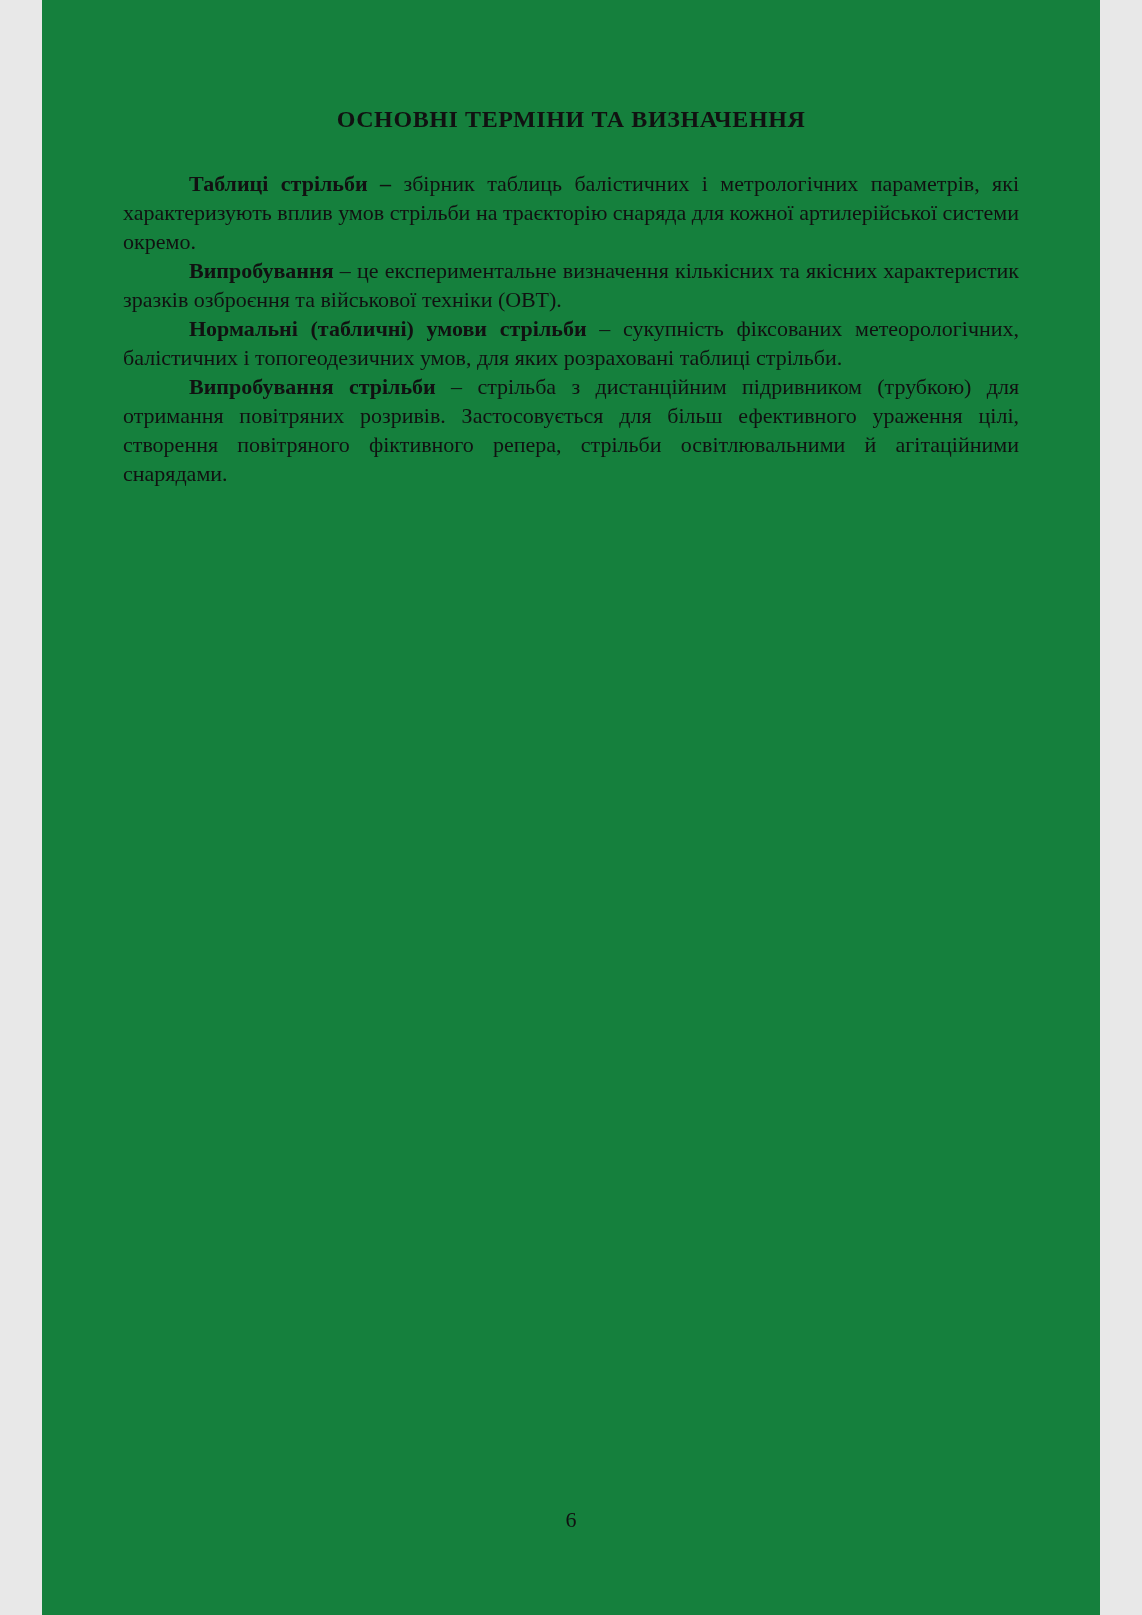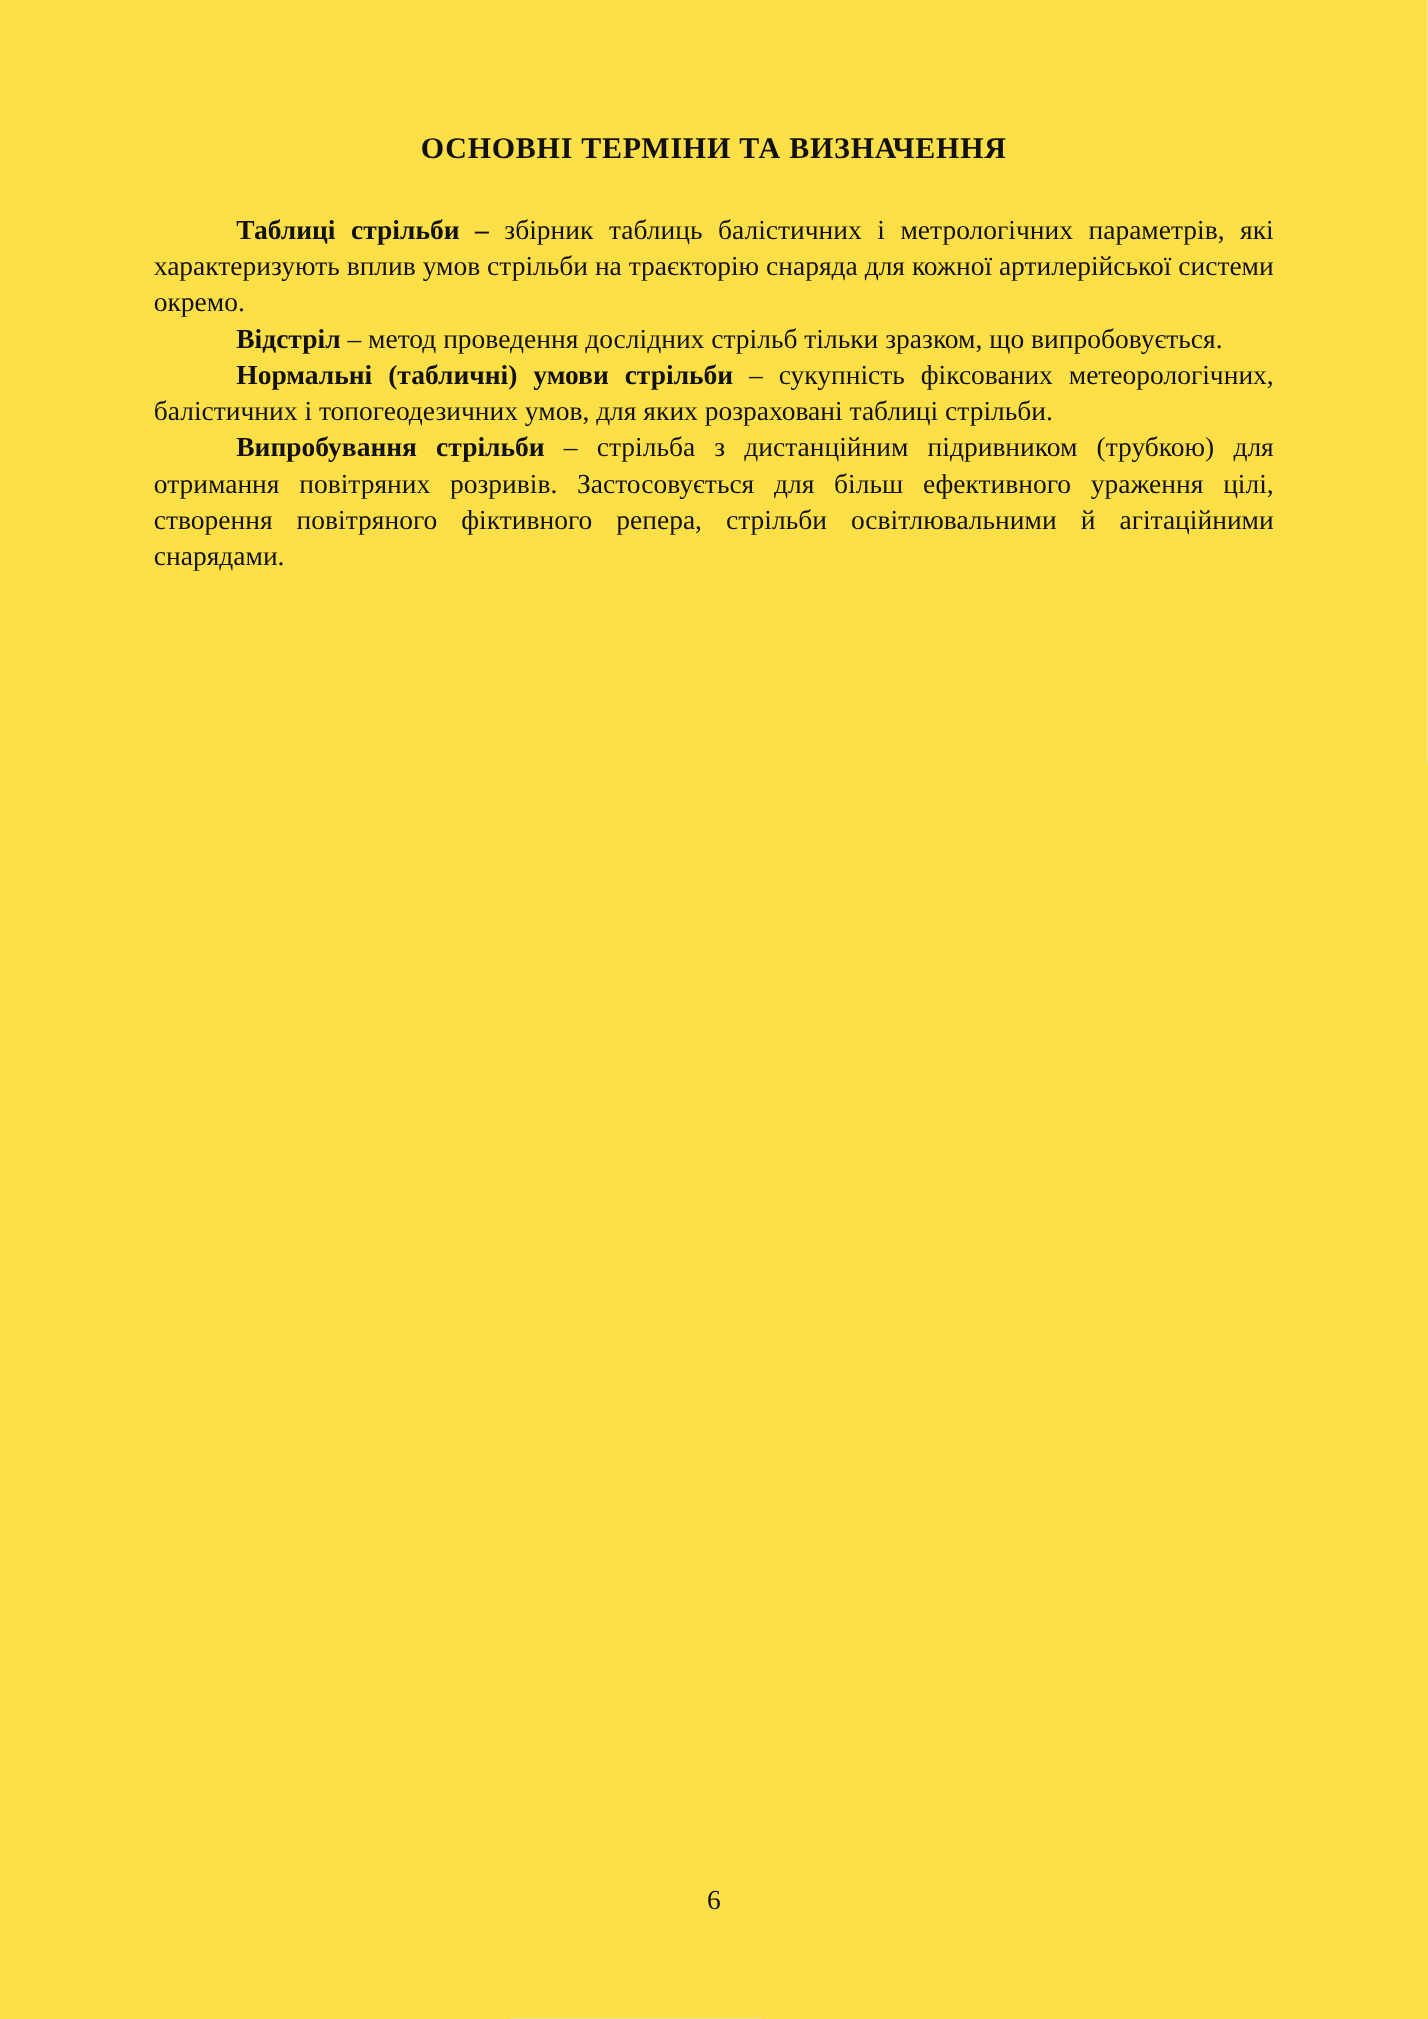--- a/index.html
+++ b/index.html
@@ -2,24 +2,24 @@
 <html><head>
 <meta charset="utf-8">
 <style>
   html, body {
     margin: 0;
     padding: 0;
     background: #e8e8e8;
   }
   .page {
     position: relative;
-    width: 1142px;
+    width: 1058px;
     height: 1615px;
     margin: 0 auto;
-    background: #fde047;
+    background: #15803d;
     color: #111111;
     font-family: "Liberation Serif", "DejaVu Serif", serif;
     overflow: hidden;
     box-sizing: border-box;
   }
   .doc-title {
     margin: 0;
     padding-top: 106px;
     text-align: center;
     font-size: 24px;
@@ -53,20 +53,20 @@
 </style>
 </head>
 <body>
 
 <div class="page">
 
   <h1 class="doc-title">ОСНОВНІ ТЕРМІНИ ТА ВИЗНАЧЕННЯ</h1>
 
   <div class="doc-body">
     <p><span class="term">Таблиці стрільби –</span> <span>збірник таблиць балістичних і метрологічних параметрів, які характеризують вплив умов стрільби на траєкторію снаряда для кожної артилерійської системи окремо.</span></p>
-    <p><span class="term">Відстріл</span> <span>– метод проведення дослідних стрільб тільки зразком, що випробовується.</span></p>
+    <p><span class="term">Випробування</span> <span>– це експериментальне визначення кількісних та якісних характеристик зразків озброєння та військової техніки (ОВТ).</span></p>
     <p><span class="term">Нормальні (табличні) умови стрільби</span> <span>– сукупність фіксованих метеорологічних, балістичних і топогеодезичних умов, для яких розраховані таблиці стрільби.</span></p>
     <p><span class="term">Випробування стрільби</span> <span>– стрільба з дистанційним підривником (трубкою) для отримання повітряних розривів. Застосовується для більш ефективного ураження цілі, створення повітряного фіктивного репера, стрільби освітлювальними й агітаційними снарядами.</span></p>
   </div>
 
   <div class="page-number">6</div>
 
 </div>
 
 </body></html>

